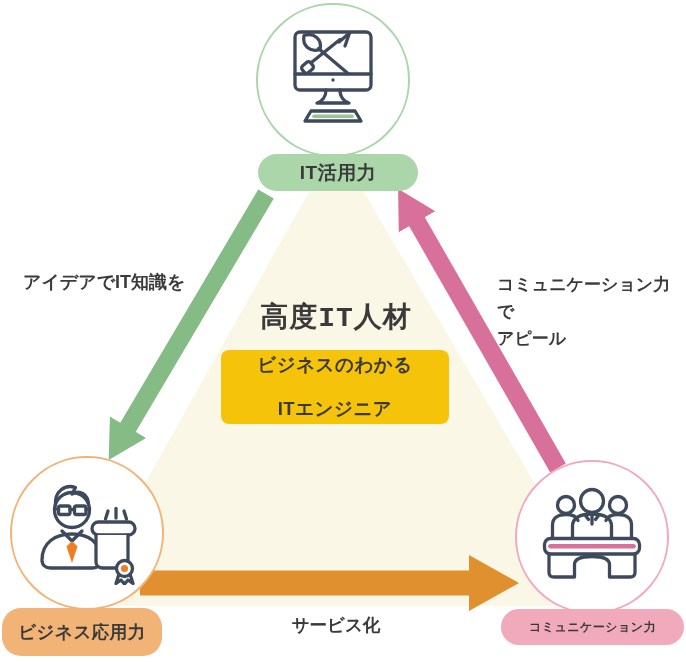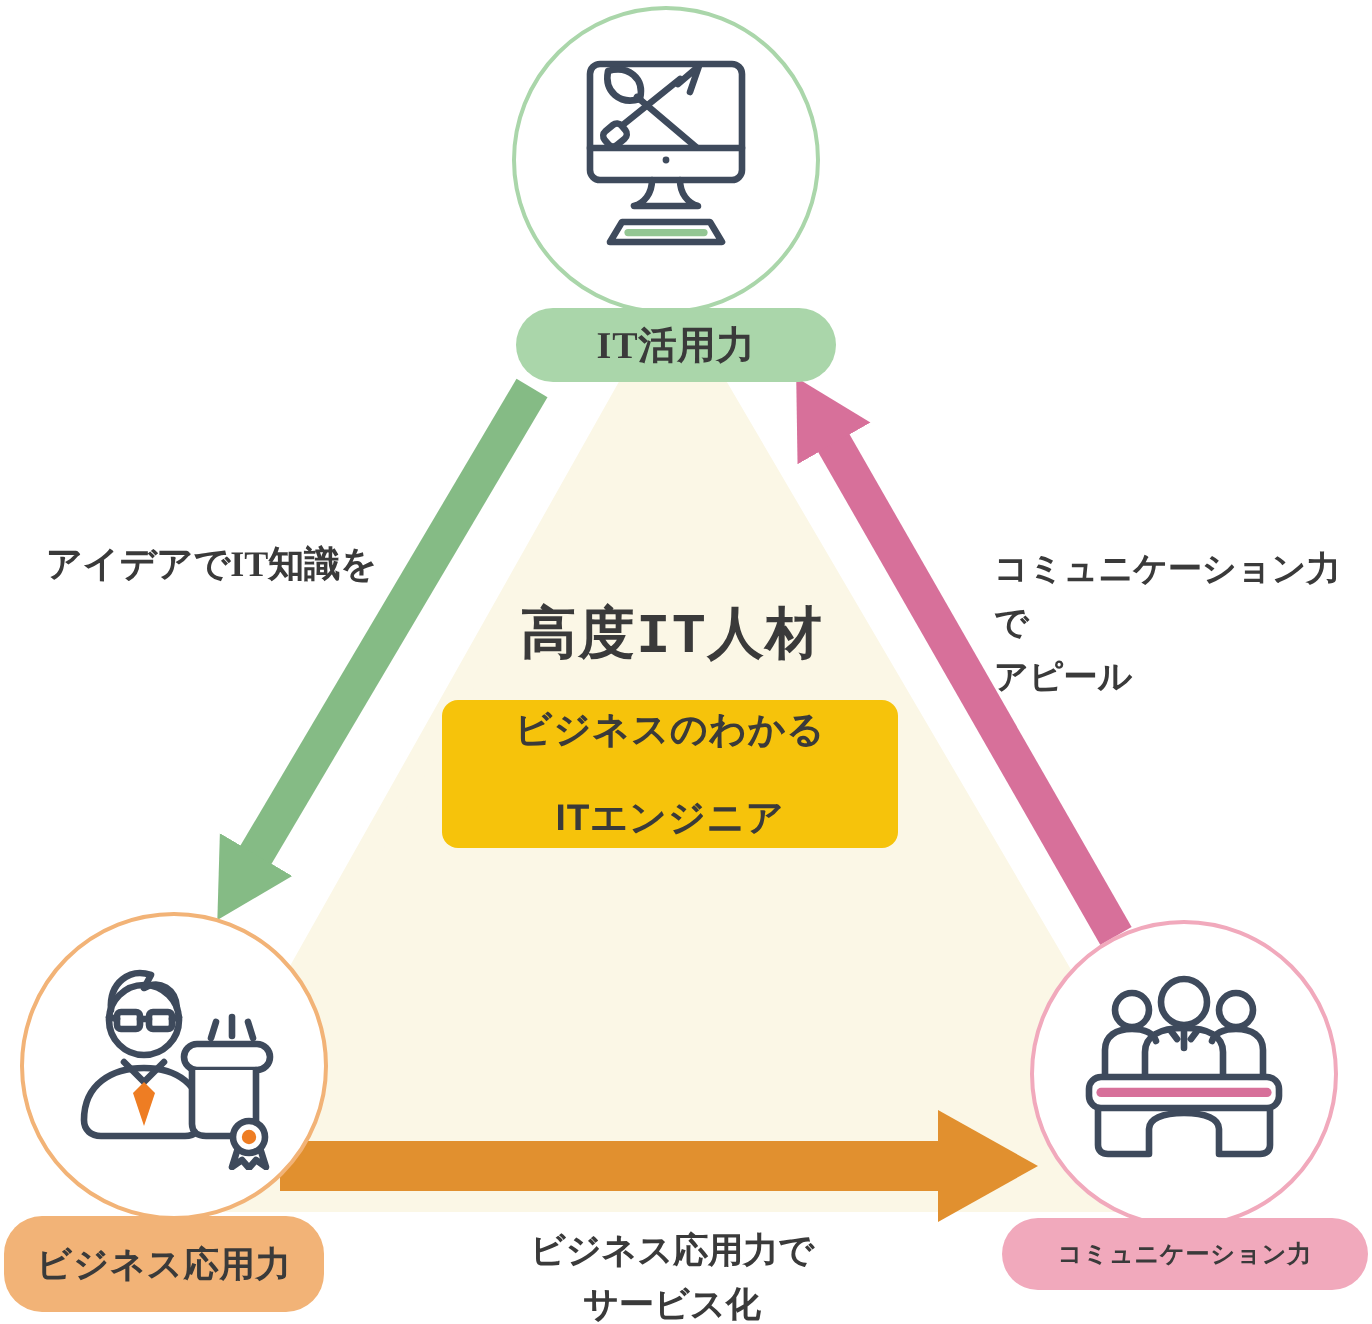--- a/index.html
+++ b/index.html
@@ -19,36 +19,36 @@
   .circle-node{
     position:absolute;width:154px;height:154px;border-radius:50%;
     background:#fff;box-sizing:border-box;border:2px solid #ccc;
     display:flex;align-items:center;justify-content:center;z-index:3;
   }
   #node-top{left:256px;top:3px;border-color:var(--green-light);}
   #node-left{left:10px;top:456px;border-color:var(--orange-light);}
   #node-right{left:515px;top:460px;border-color:var(--pink-light);}
   .pill{
     position:absolute;z-index:4;display:flex;align-items:center;justify-content:center;
-    font-weight:bold;border-radius:19px;color:var(--text);letter-spacing:.5px;font-family:Liberation Serif, serif;
+    font-weight:bold;border-radius:19px;color:var(--text);letter-spacing:.5px;
   }
   #pill-top{left:258px;top:154px;width:160px;height:37px;background:var(--green-light);font-size:19px;}
   #pill-left{left:2px;top:608px;width:160px;height:48px;background:var(--orange-light);font-size:17.5px;}
   #pill-right{left:501px;top:609px;width:183px;height:36px;background:var(--pink-light);font-size:12px;}
   #center-title{
     position:absolute;z-index:2;left:190px;top:298px;width:292px;text-align:center;
     font-size:28px;font-weight:bold;letter-spacing:1px;font-family:Liberation Mono, monospace;
   }
   .ybox{
     position:absolute;z-index:2;left:221px;width:228px;height:74px;border-radius:8px;
     background:var(--yellow);display:flex;flex-direction:column;align-items:center;justify-content:center;
     font-size:18.5px;font-weight:bold;line-height:28px;text-align:center;letter-spacing:.5px;gap:16px;
   }
   #ybox-1{top:350px;} #ybox-2{top:432px;}
-  .edge-label{position:absolute;z-index:2;font-weight:bold;font-size:18px;line-height:27px;font-family:Liberation Serif, serif;}
+  .edge-label{position:absolute;z-index:2;font-weight:bold;font-size:18px;line-height:27px;}
   #edge-label-left{left:23px;top:269px;}
   #edge-label-right{left:497px;top:271px;font-size:17px;}
   #edge-label-bottom{left:213px;top:612px;width:246px;text-align:center;font-size:17.5px;}
   .icon{stroke:var(--icon-stroke);stroke-width:3.3;fill:none;stroke-linecap:round;stroke-linejoin:round;}
   .icon .fill-accent{fill:var(--icon-accent-orange);stroke:none;}
   .icon .fill-white{fill:#fff;}
   .icon .dot{fill:var(--icon-stroke);stroke:none;}
   .icon .kb-line{stroke:var(--icon-accent-green);stroke-width:3.6;}
   .icon .stripe{stroke:var(--pink);stroke-width:4.6;}
 </style>
@@ -139,17 +139,16 @@
   </div>
 
   <div class="edge-label" id="edge-label-left">
     <div>アイデアでIT知識を</div>
   </div>
   <div class="edge-label" id="edge-label-right">
     <div>コミュニケーション力で</div>
     <div>アピール</div>
   </div>
   <div class="edge-label" id="edge-label-bottom">
-    <div>ビジネス応用力で</div>
     <div>サービス化</div>
   </div>
 
 </div>
 
 </body></html>

